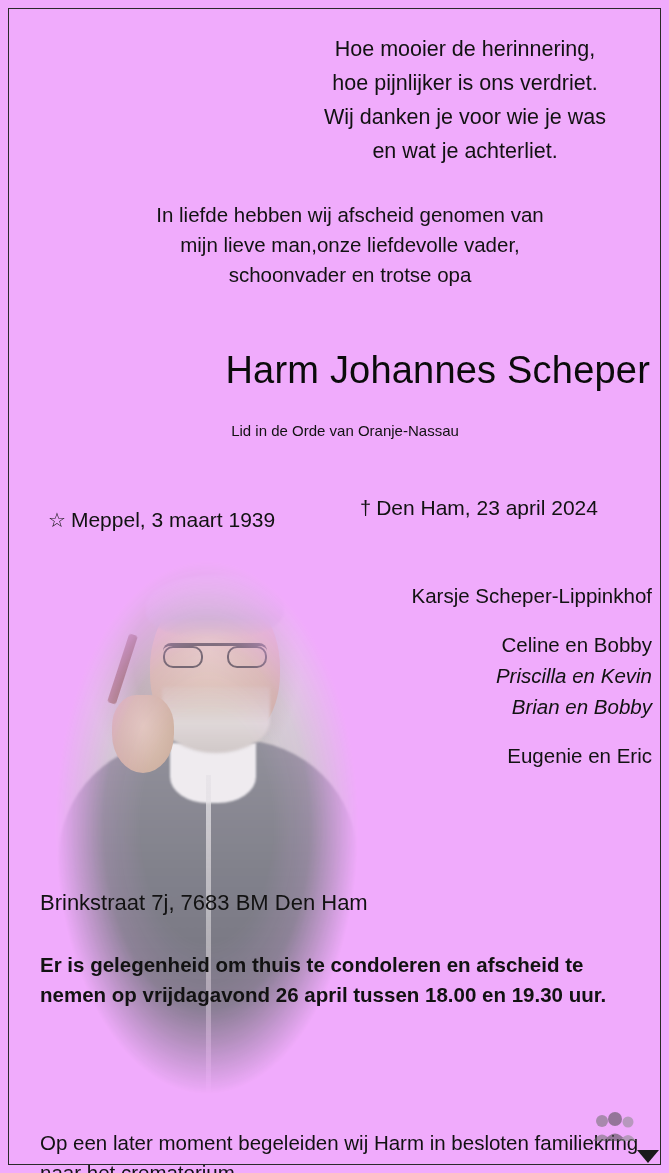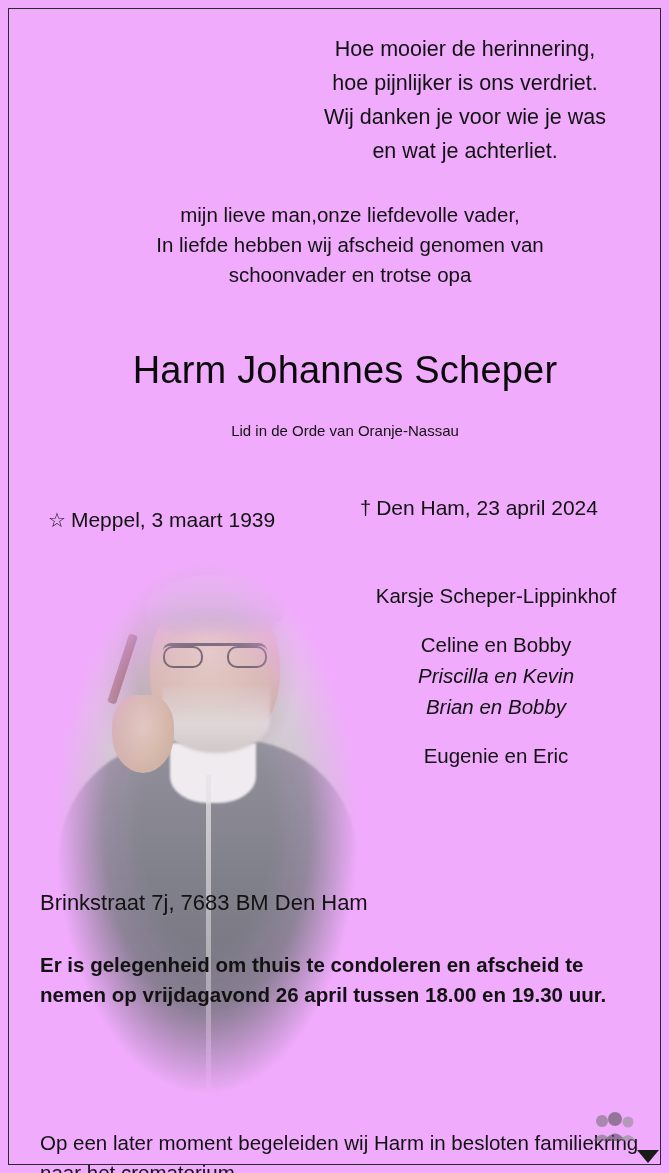--- a/index.html
+++ b/index.html
@@ -175,21 +175,21 @@
     text-align: center;
     font-size: 20.5px;
     line-height: 30px;
     color: #121212;
   }
   .name {
     position: absolute;
     left: 30px;
     top: 336px;
     width: 610px;
-    text-align: center;
+    text-align: right;
     font-size: 38px;
     line-height: 48px;
     letter-spacing: 0.2px;
     color: #0b0b0b;
   }
   .honour {
     position: absolute;
     left: 30px;
     top: 412px;
     width: 610px;
@@ -217,21 +217,21 @@
     top: 0;
     white-space: nowrap;
   }
   .sym { font-size: 20px; margin-right: 5px; }
 
   .family {
     position: absolute;
     left: 330px;
     top: 570px;
     width: 312px;
-    text-align: center;
+    text-align: right;
     font-size: 20.5px;
     line-height: 31px;
     color: #121212;
   }
   .family .gap { height: 18px; }
   .family .italic { font-style: italic; }
 
   .address {
     position: absolute;
     left: 30px;
@@ -300,22 +300,22 @@
     </div>
 
     <div class="verse">
       <div>Hoe mooier de herinnering,</div>
       <div>hoe pijnlijker is ons verdriet.</div>
       <div>Wij danken je voor wie je was</div>
       <div>en wat je achterliet.</div>
     </div>
 
     <div class="intro">
+      <div>In liefde hebben wij afscheid genomen van</div>
       <div>mijn lieve man,onze liefdevolle vader,</div>
-      <div>In liefde hebben wij afscheid genomen van</div>
       <div>schoonvader en trotse opa</div>
     </div>
 
     <div class="name">Harm Johannes Scheper</div>
 
     <div class="honour">Lid in de Orde van Oranje-Nassau</div>
 
     <div class="dates">
       <div class="birth">
         <span class="sym">☆</span><span>Meppel, 3 maart 1939</span>

